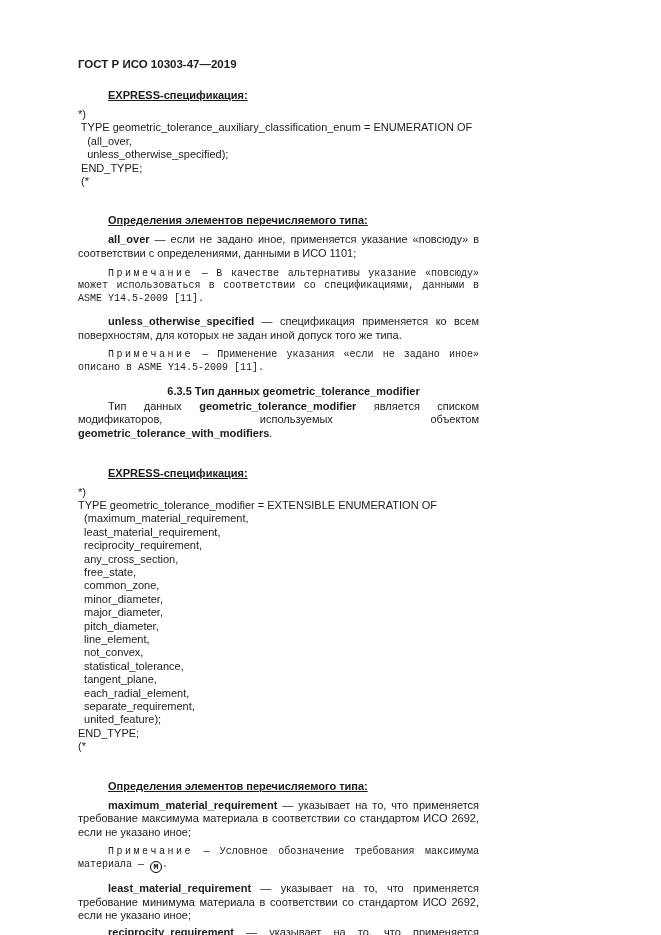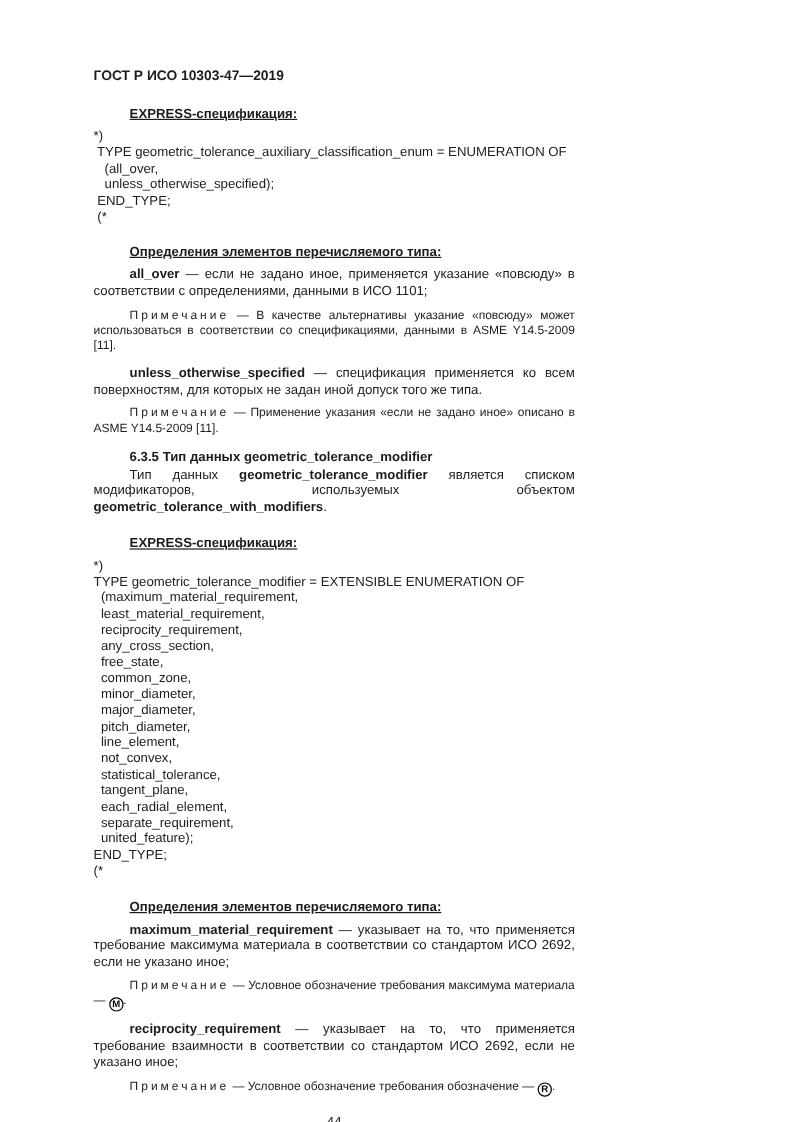--- a/index.html
+++ b/index.html
@@ -41,28 +41,30 @@
     text-align: justify;
     margin: 3px 0 3px 0;
   }
   .para b { font-weight: bold; }
   .note {
     font-size: 10px;
     line-height: 12.8px;
     text-indent: 30px;
     text-align: justify;
     margin: 7px 0 9px 0;
+    font-family: Liberation Mono, monospace;
   }
   .note-label { letter-spacing: 2.5px; }
   .section-heading {
     font-size: 11px;
     font-weight: bold;
     margin: 10px 0 2px 30px;
+    text-align: center;
   }
-  .defs-gap { margin-top: 16px; }
+  .defs-gap { margin-top: 26px; }
   .circled {
     display: inline-block;
     box-sizing: border-box;
     width: 12px; height: 12px;
     border: 1.7px solid #000;
     border-radius: 50%;
     font-size: 8px;
     font-weight: bold;
     line-height: 9px;
     text-align: center;
@@ -122,19 +124,20 @@
   separate_requirement,
   united_feature);
 END_TYPE;
 (*</pre>
 
   <div class="underlined-heading defs-gap">Определения элементов перечисляемого типа:</div>
 
   <p class="para"><b>maximum_material_requirement</b><span> — указывает на то, что применяется требование максимума материала в соответствии со стандартом ИСО 2692, если не указано иное;</span></p>
   <p class="note"><span class="note-label">Примечание</span><span> — Условное обозначение требования максимума материала — </span><span class="circled">M</span><span>.</span></p>
 
+  <p class="para"><b>least_material_requirement</b><span> — указывает на то, что применяется требование минимума материала в соответствии со стандартом ИСО 2692, если не указано иное;</span></p>
 
   <p class="para"><b>reciprocity_requirement</b><span> — указывает на то, что применяется требование взаимности в соответствии со стандартом ИСО 2692, если не указано иное;</span></p>
   <p class="note"><span class="note-label">Примечание</span><span> — Условное обозначение требования обозначение — </span><span class="circled">R</span><span>.</span></p>
 
   <div class="page-number">44</div>
 
 </div>
 
 </body></html>

